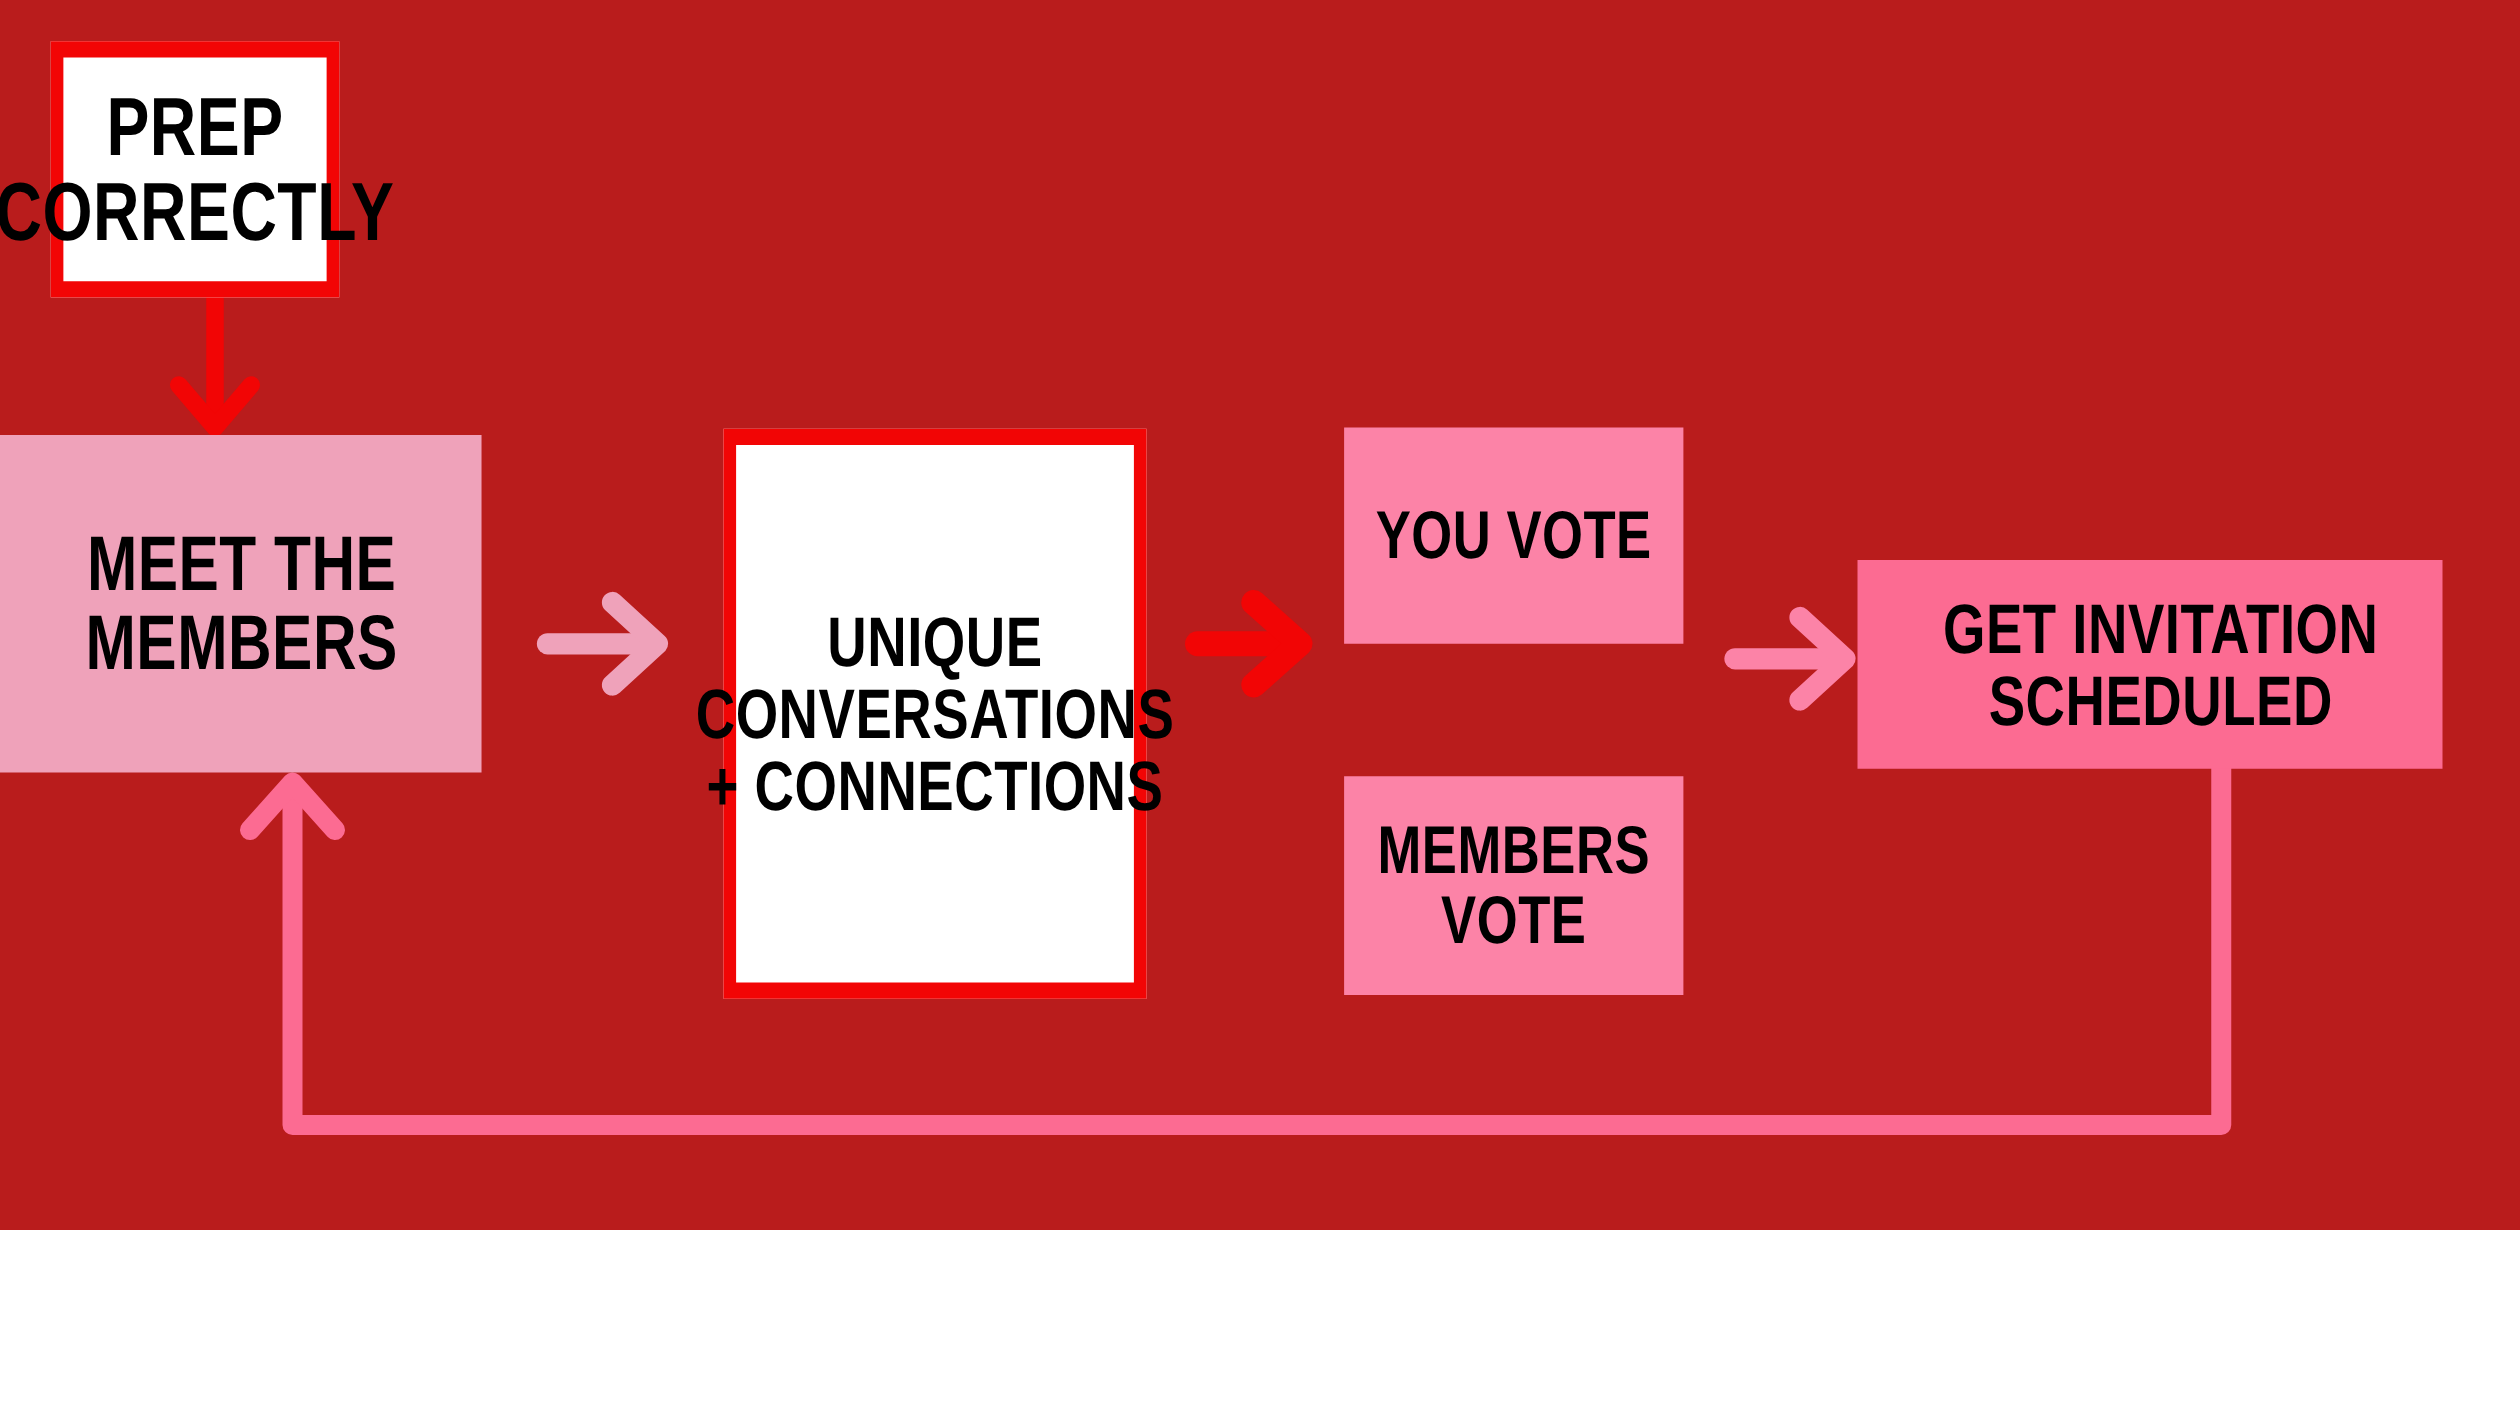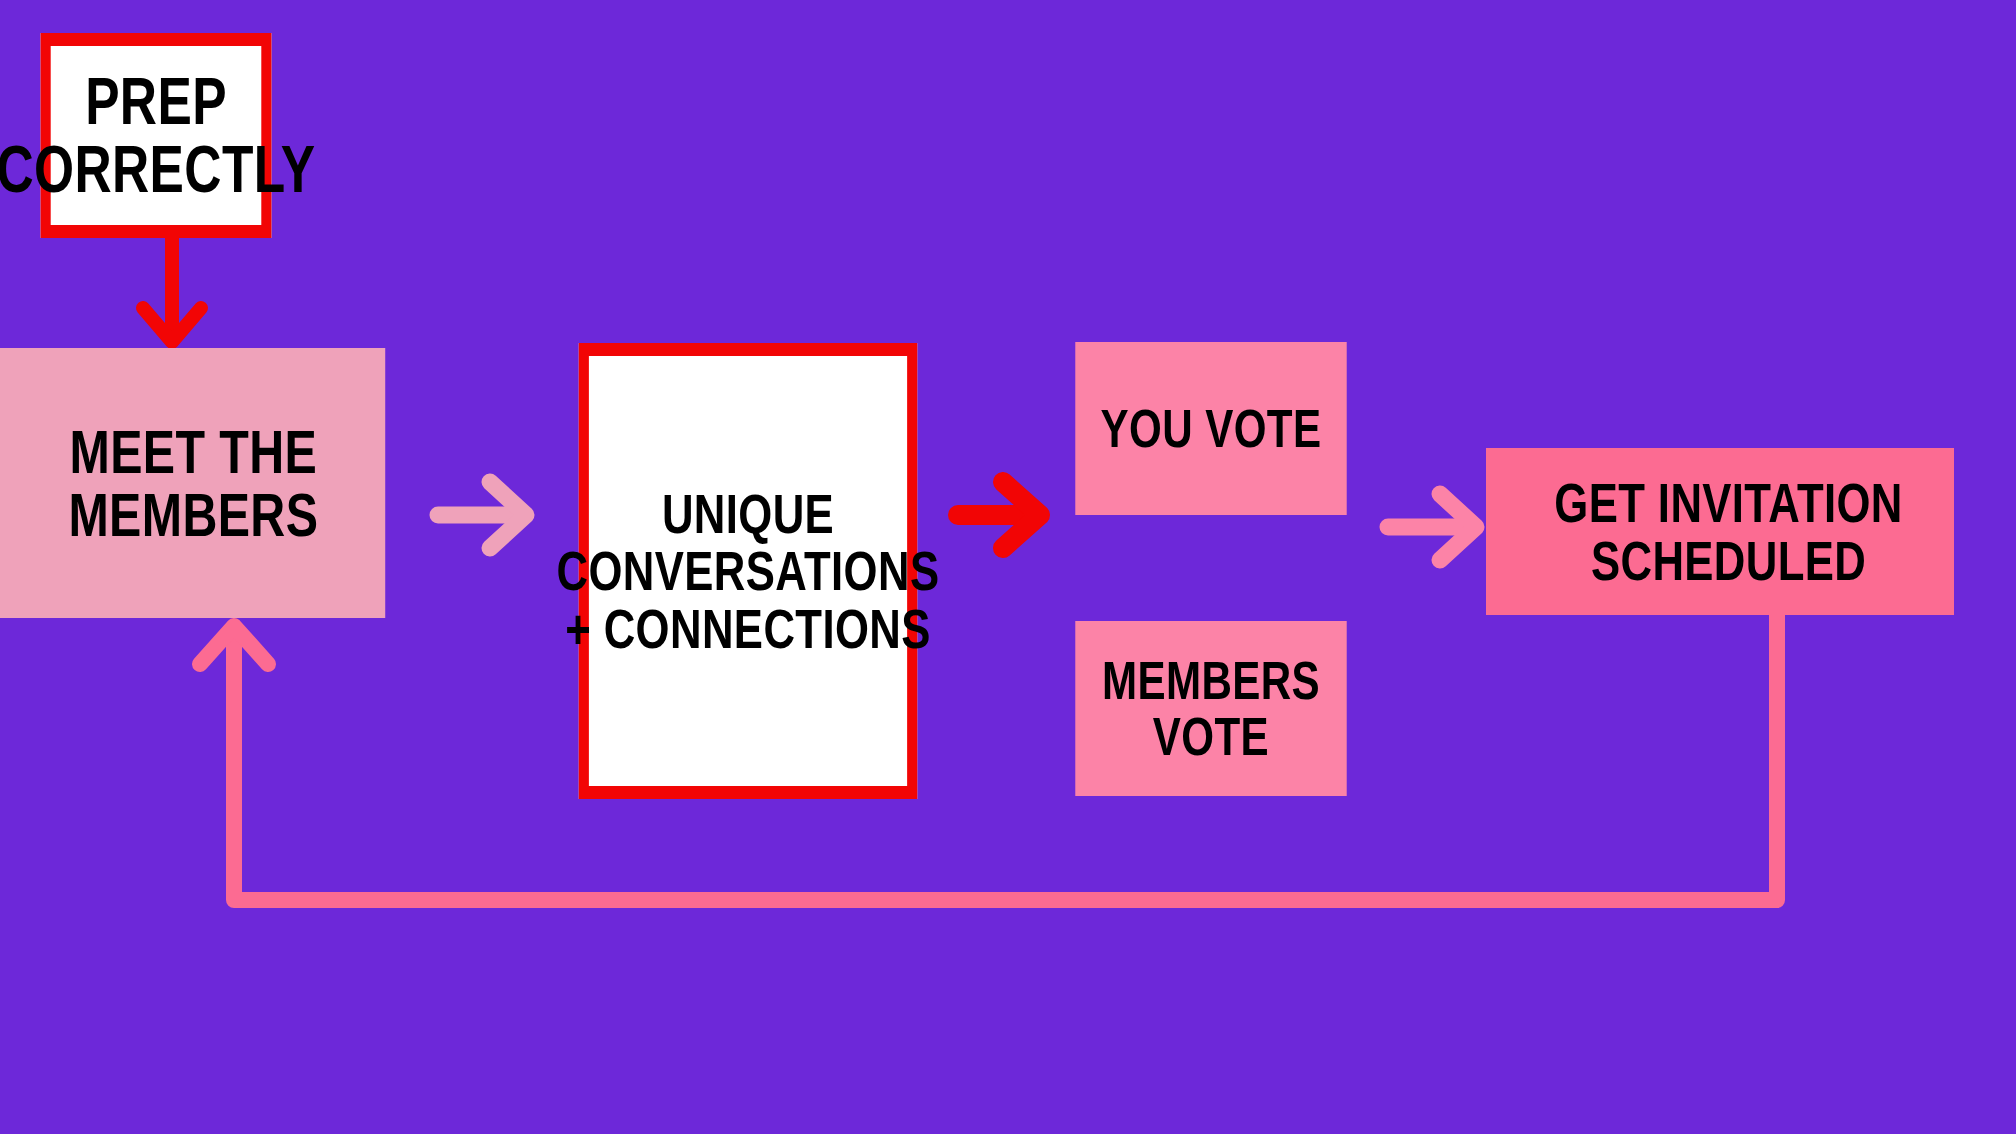--- a/index.html
+++ b/index.html
@@ -6,22 +6,22 @@
     margin: 0;
     padding: 0;
     background: #ffffff;
   }
   body {
     font-family: "Liberation Sans", sans-serif;
   }
   #canvas {
     position: relative;
     width: 2016px;
-    height: 1134px;
-    background: #6d28d9;
+    height: 984px;
+    background: #b91c1c;
     overflow: hidden;
   }
   .node {
     position: absolute;
     box-sizing: border-box;
     display: flex;
     align-items: center;
     justify-content: center;
     text-align: center;
     color: #000000;

